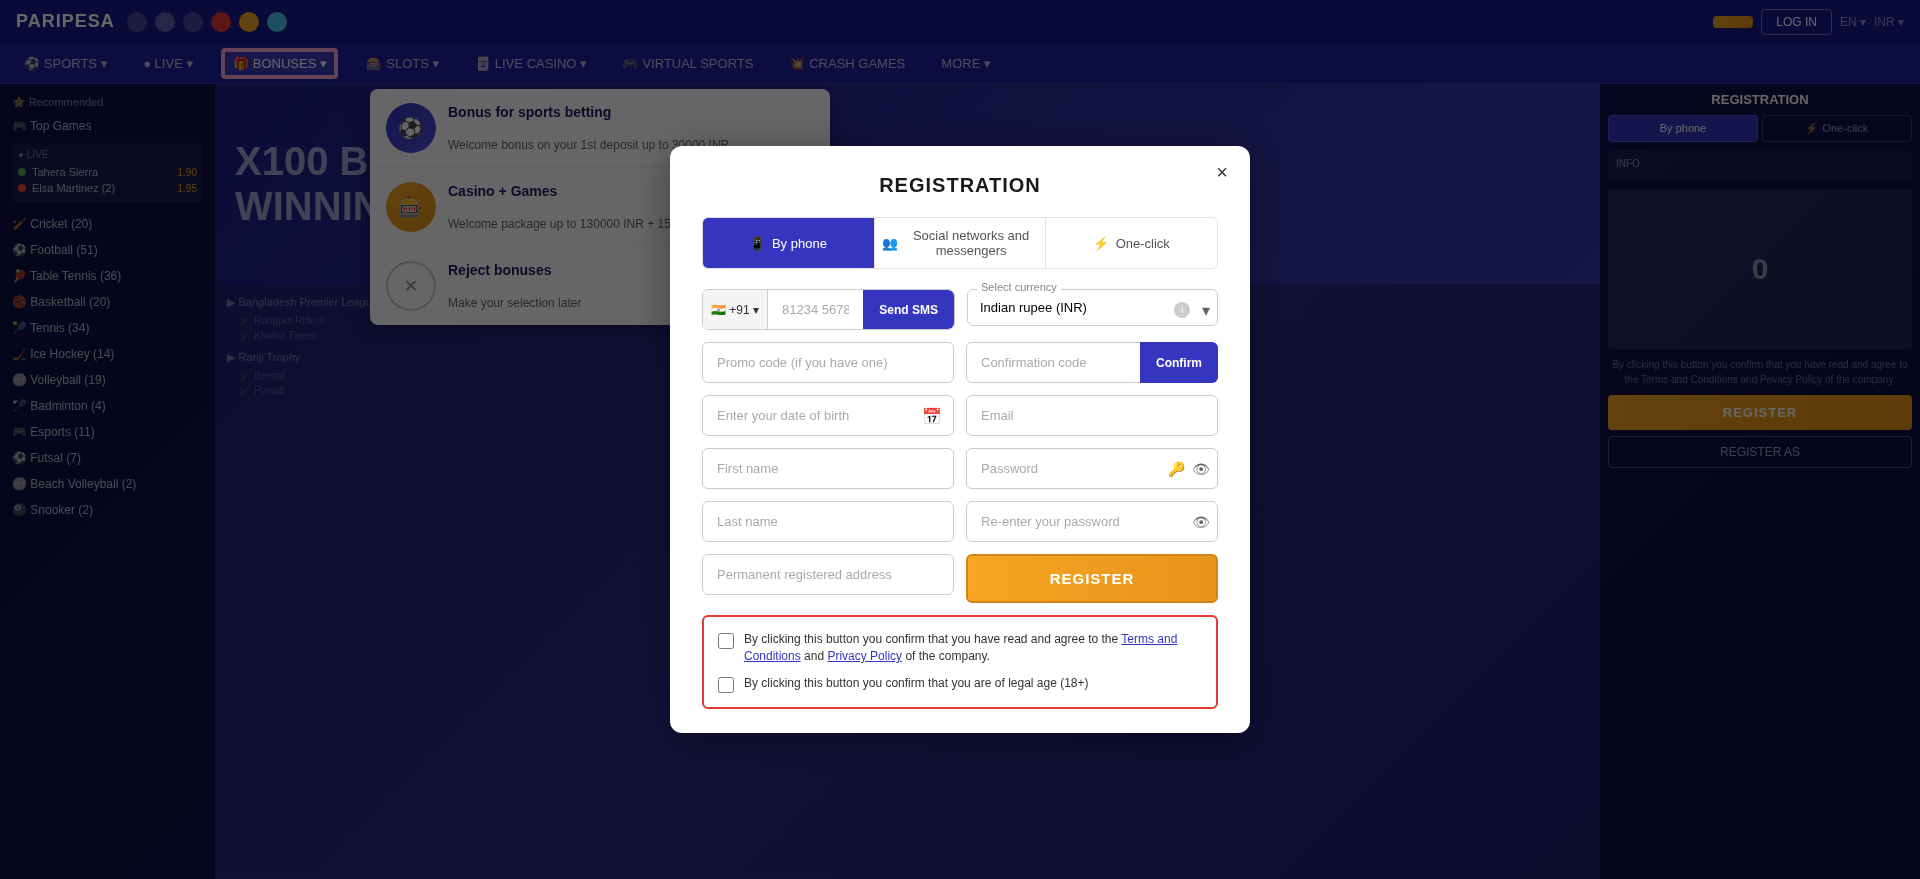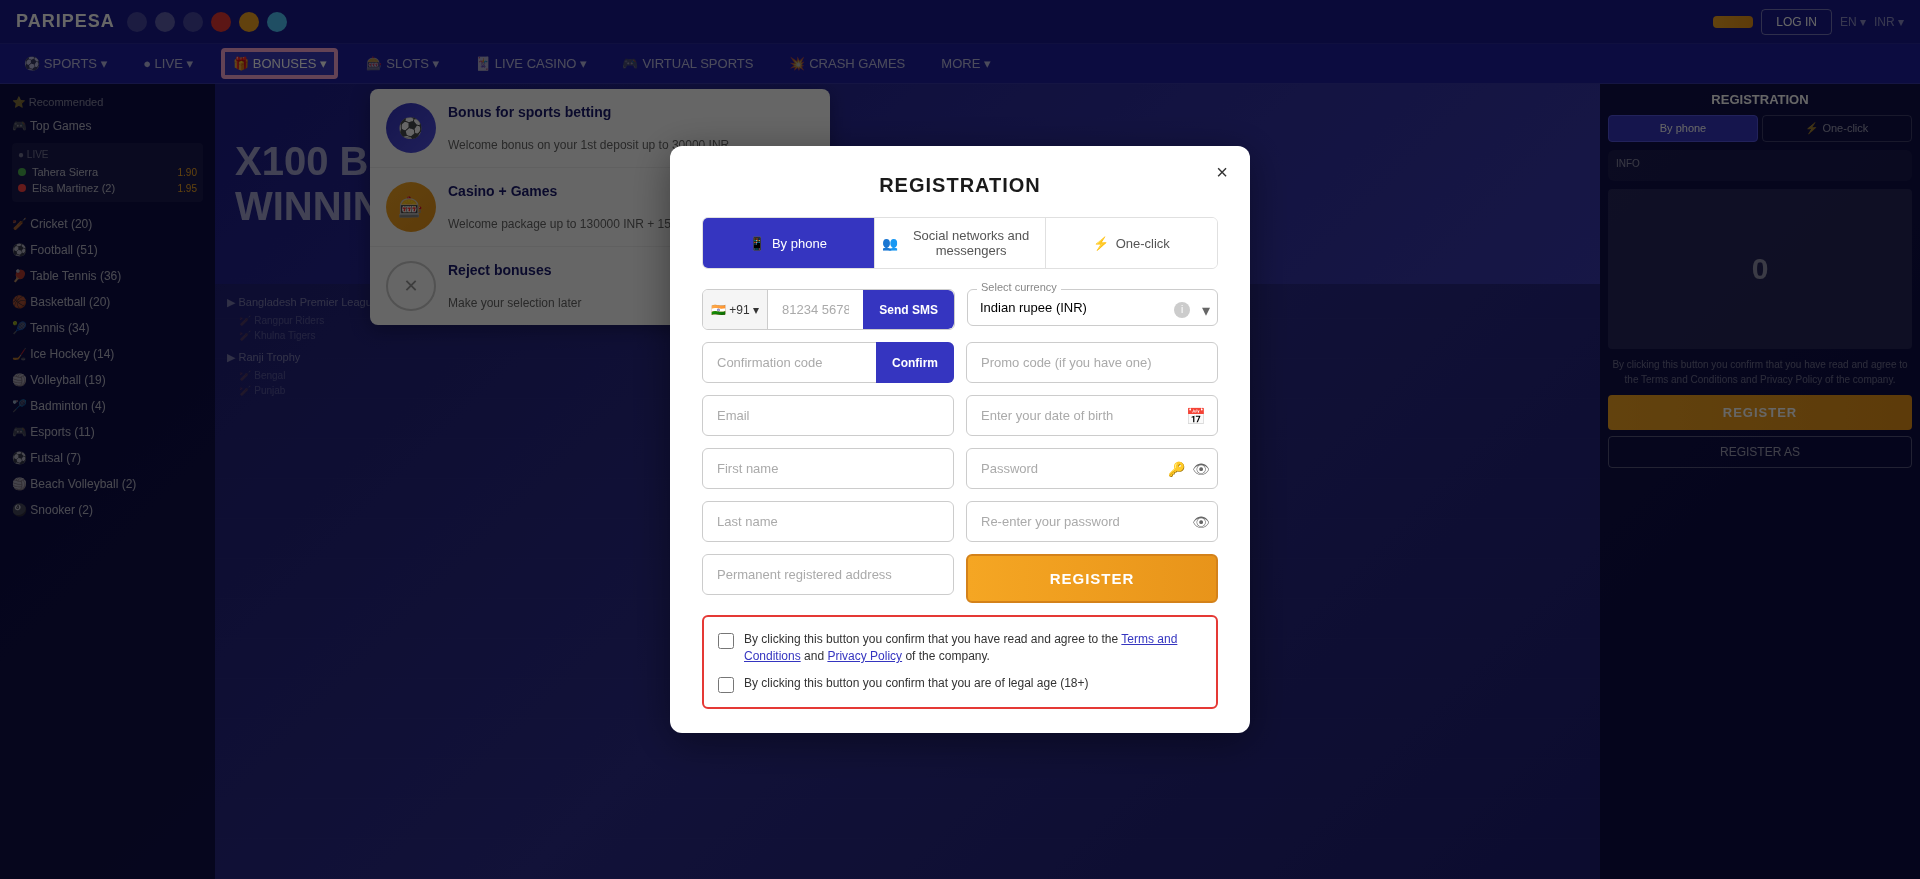--- a/index.html
+++ b/index.html
@@ -649,36 +649,36 @@
         <span class="currency-label">Select currency</span>
         <select class="currency-select">
           <option>Indian rupee (INR)</option>
         </select>
         <div class="info-icon">i</div>
         <span class="currency-arrow">▾</span>
       </div>
     </div>
 
     <div class="form-row">
+      <div class="form-group">
+        <input type="text" class="form-input" placeholder="Promo code (if you have one)" style="">
+      </div>
       <div class="form-group input-with-btn">
         <input type="text" class="form-input" placeholder="Confirmation code" style="">
         <button class="confirm-btn">Confirm</button>
       </div>
-      <div class="form-group">
-        <input type="text" class="form-input" placeholder="Promo code (if you have one)" style="">
-      </div>
     </div>
 
     <div class="form-row">
-      <div class="form-group">
-        <input type="text" class="form-input" placeholder="Email" style="">
-      </div>
       <div class="form-group date-input-wrap">
         <input type="text" class="form-input" placeholder="Enter your date of birth" style="">
         <span class="calendar-icon">📅</span>
+      </div>
+      <div class="form-group">
+        <input type="text" class="form-input" placeholder="Email" style="">
       </div>
     </div>
 
     <div class="form-row">
       <div class="form-group">
         <input type="text" class="form-input" placeholder="First name" style="">
       </div>
       <div class="form-group password-wrap">
         <input type="password" class="form-input" placeholder="Password" style="">
         <div class="pw-icons">

